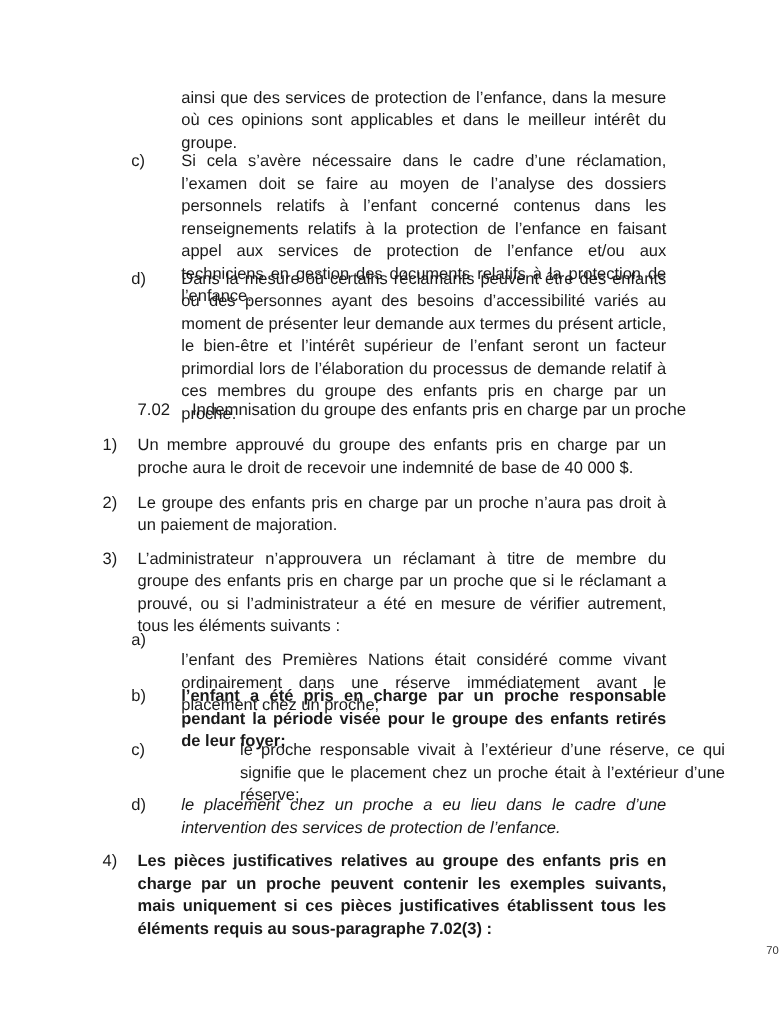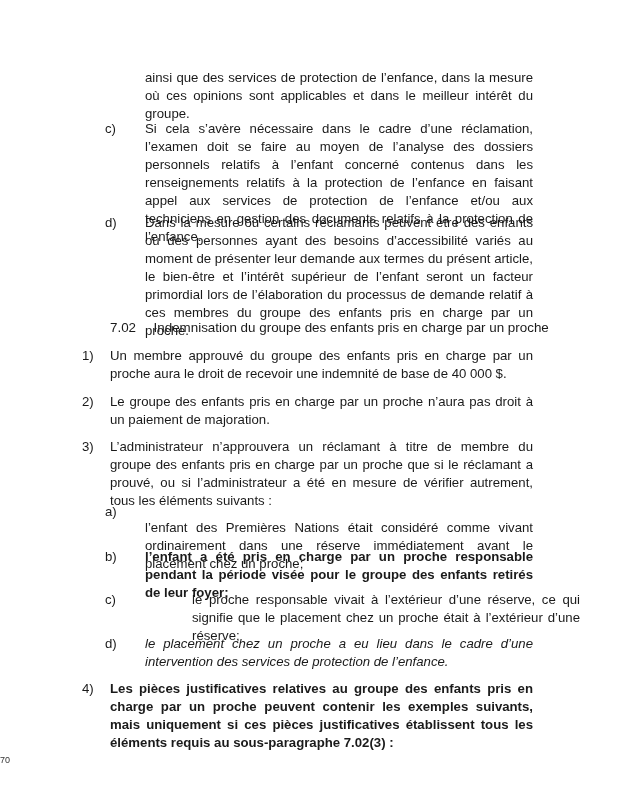--- a/index.html
+++ b/index.html
@@ -6,21 +6,21 @@
     body {
       width: 623px; height: 807px; position: relative; overflow: hidden;
       font-family: "Liberation Sans", sans-serif; color: #1a1a1a;
       font-size: 13.2px; line-height: 18px;
     }
     .page { position: absolute; left: 0; top: 0; width: 623px; height: 807px; }
     .block { position: absolute; text-align: justify; }
     .lbl { position: absolute; }
     .txt { position: absolute; text-align: justify; }
     .heading { position: absolute; font-weight: normal; font-size: 13.4px; }
-    .page-number { position: absolute; left: 0; width: 623px; top: 751px; text-align: left; font-size: 9px; color: #333; }
+    .page-number { position: absolute; left: 0; width: 623px; top: 751px; text-align: right; font-size: 9px; color: #333; }
   </style>
 </head>
 <body>
 
 <div class="page">
 
   <div class="block" style="left:145px; top:69px; width:388px;">ainsi que des services de protection de l’enfance, dans la mesure où ces opinions sont applicables et dans le meilleur intérêt du groupe.</div>
 
   <div>
     <span class="lbl" style="left:105px; top:120px;">c)</span>

